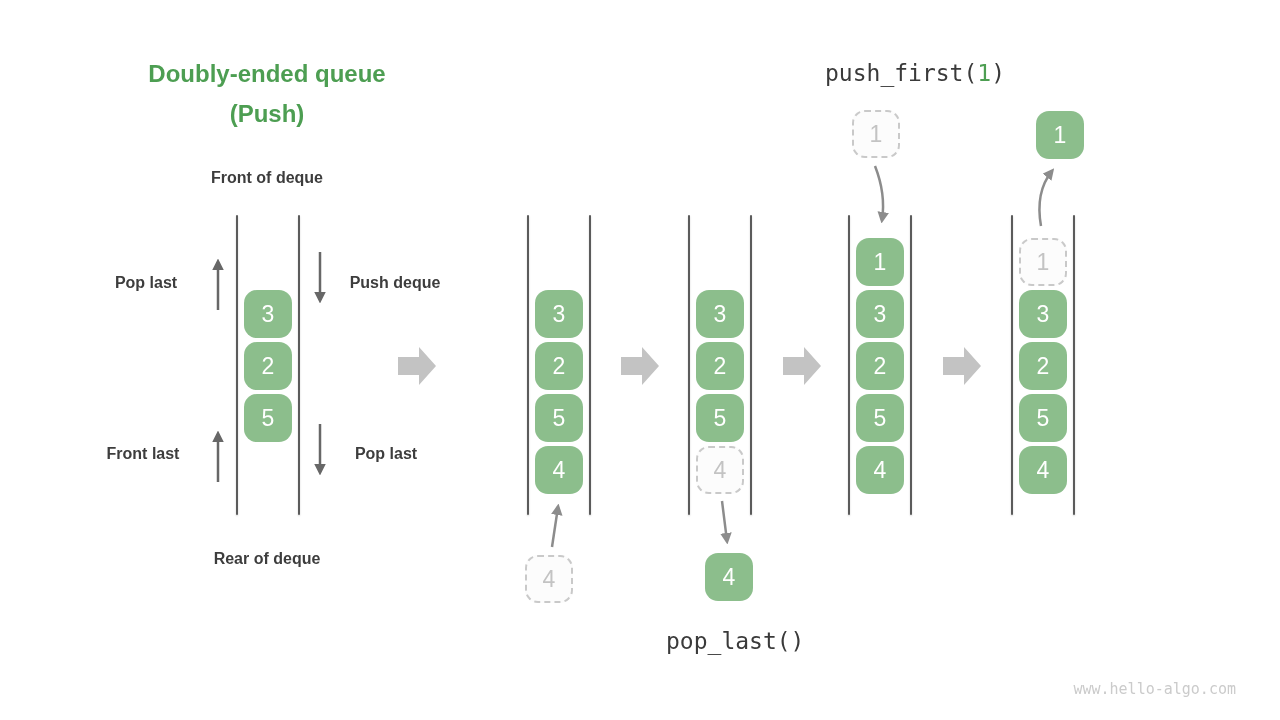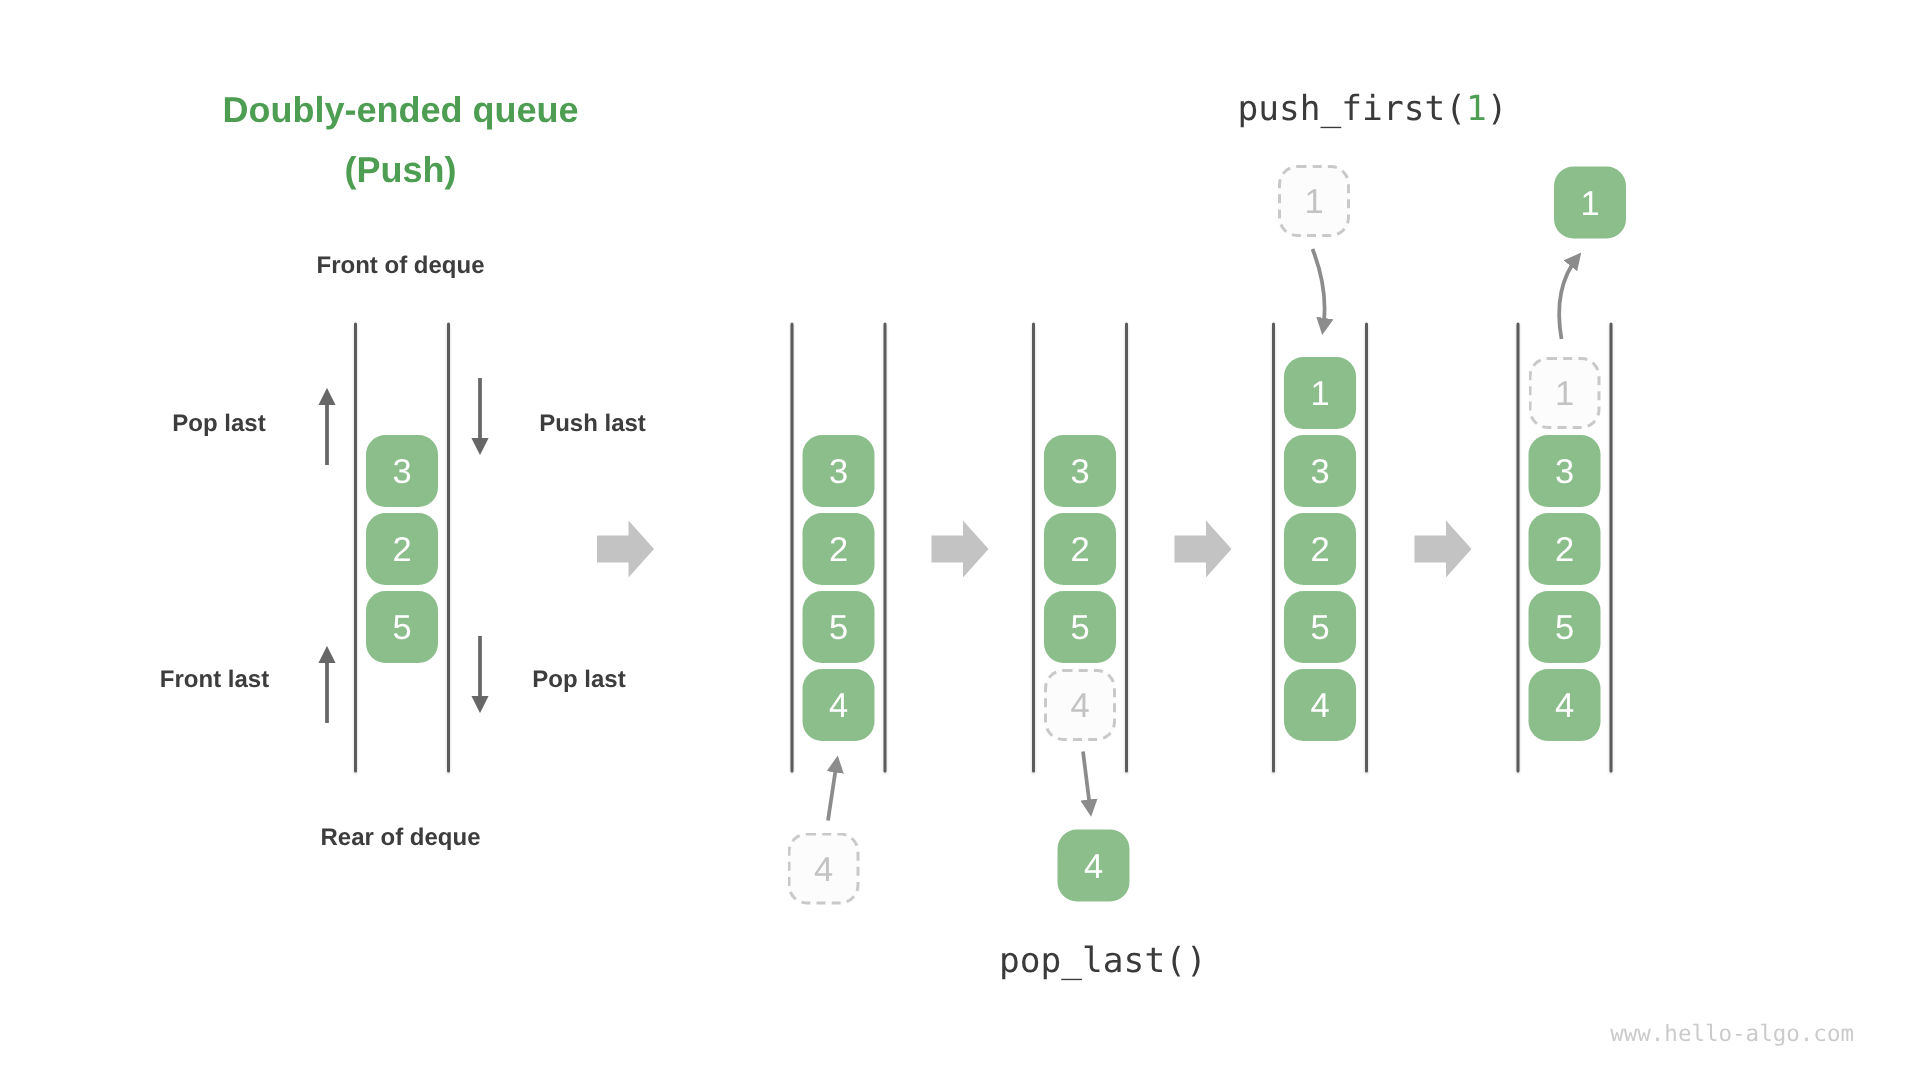--- a/index.html
+++ b/index.html
@@ -52,21 +52,21 @@
     <polygon points="783,357 804,357 804,347 821,366 804,385 804,375 783,375" fill="#c3c3c3"></polygon>
     <polygon points="943,357 964,357 964,347 981,366 964,385 964,375 943,375" fill="#c3c3c3"></polygon>
   </svg>
 
   <div class="title-line" style="left:267px;top:74px">Doubly-ended queue</div>
   <div class="title-line" style="left:267px;top:114px">(Push)</div>
 
   <div class="lbl" style="left:267px;top:178px">Front of deque</div>
   <div class="lbl" style="left:267px;top:559px">Rear of deque</div>
   <div class="lbl" style="left:146px;top:283px">Pop last</div>
-  <div class="lbl" style="left:395px;top:283px">Push last</div>
+  <div class="lbl" style="left:395px;top:283px">Push deque</div>
   <div class="lbl" style="left:143px;top:454px">Front last</div>
   <div class="lbl" style="left:386px;top:454px">Pop last</div>
 
   <div class="op" style="left:825px;top:73px"><span>push_first(</span><span class="arg">1</span><span>)</span></div>
   <div class="op" style="left:666px;top:641px">pop_last()</div>
 
   <div>
     <div class="vline" style="left:236px"></div>
     <div class="vline" style="left:298px"></div>
     <div class="cell" style="left:244px;top:290px">3</div>

